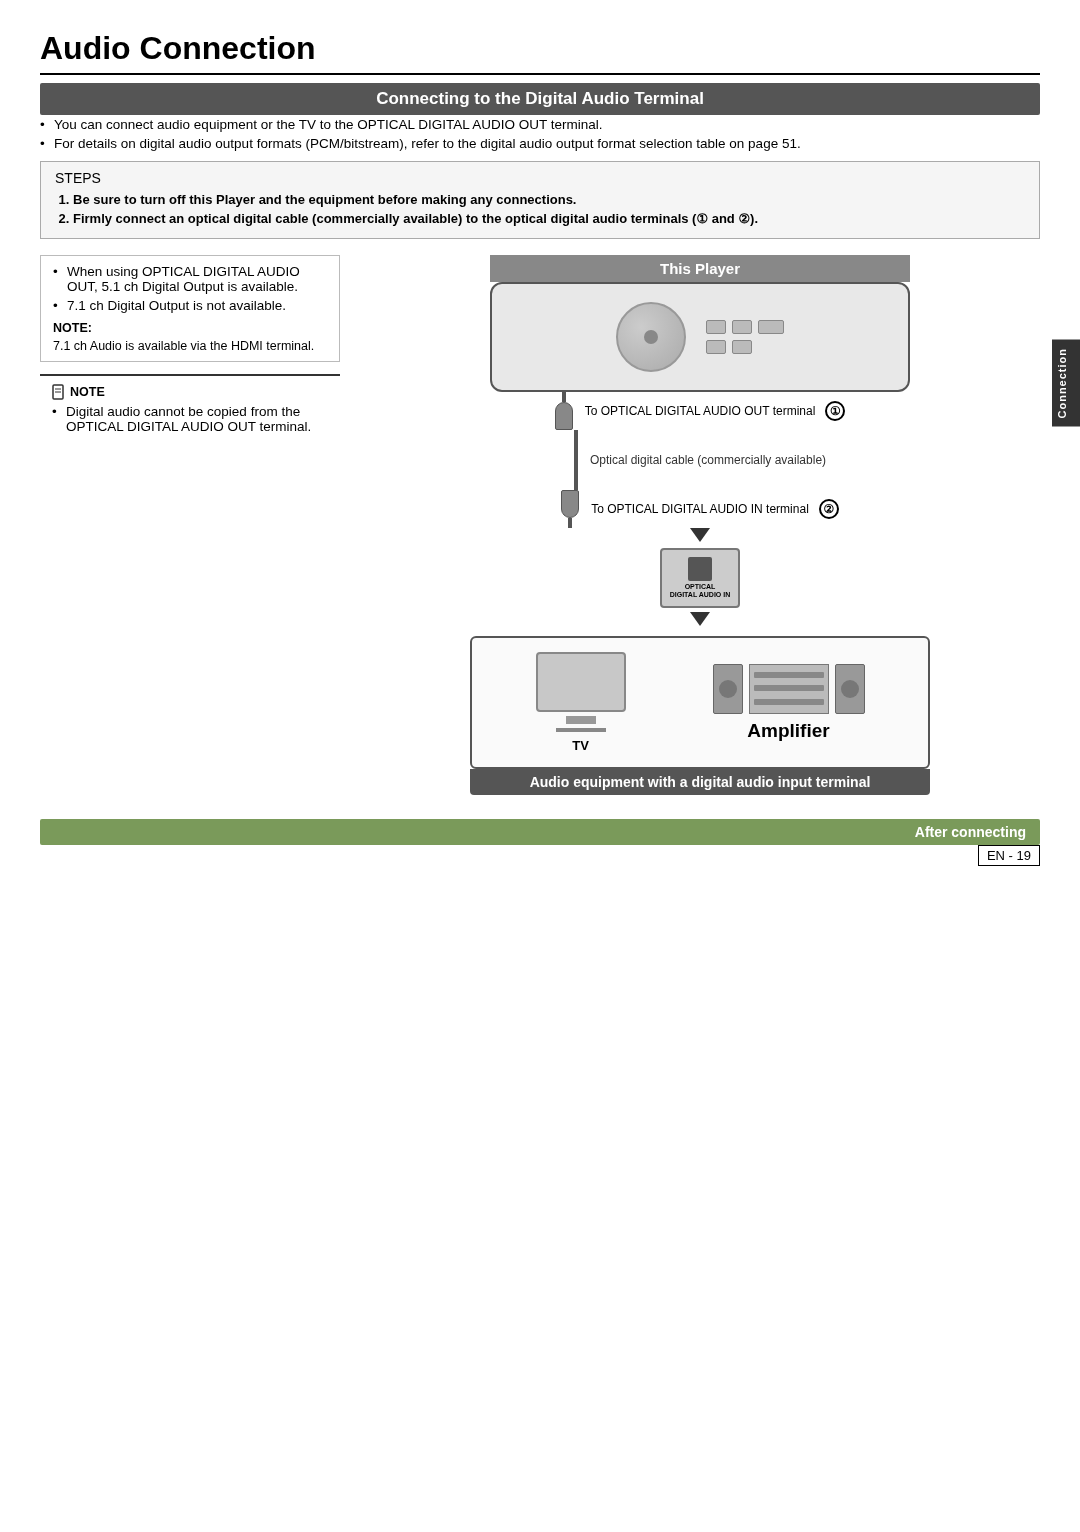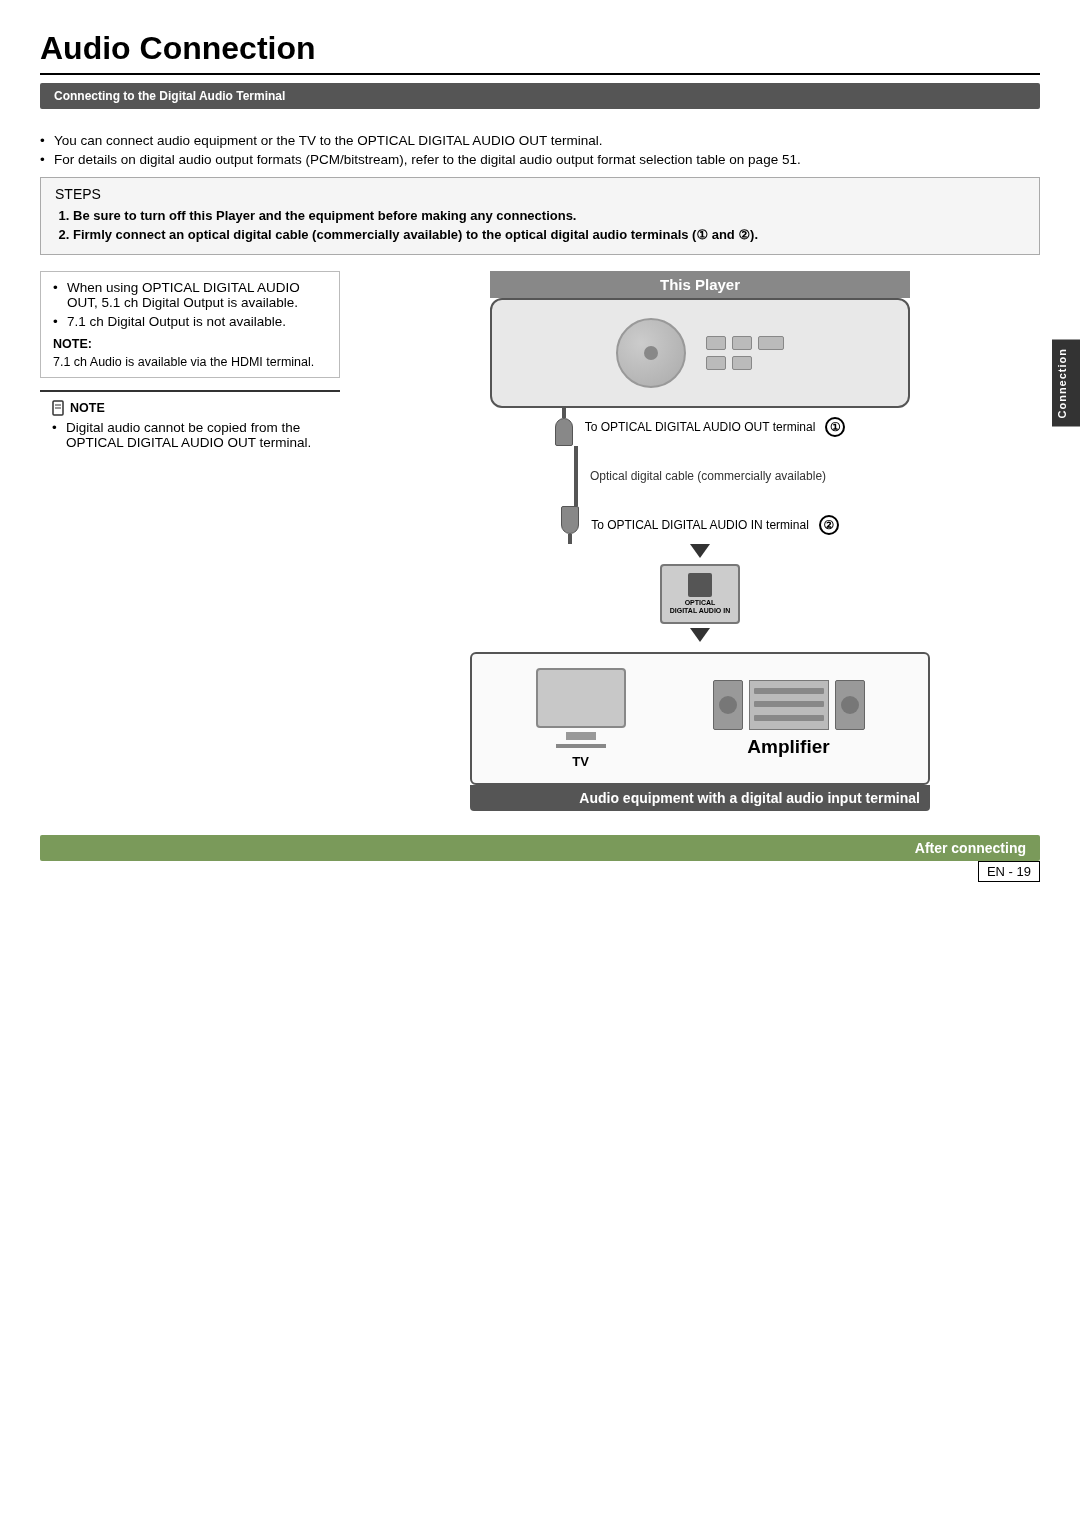--- a/index.html
+++ b/index.html
@@ -19,25 +19,26 @@
     h1.main-title {
       font-size: 32px;
       font-weight: bold;
       margin-bottom: 8px;
       border-bottom: 2px solid #000;
       padding-bottom: 6px;
     }
     .section-header {
       background: #555;
       color: #fff;
-      font-size: 12px;
+      font-size: 17px;
       font-weight: bold;
       padding: 6px 14px;
-      margin-bottom: 24px;
+      margin-bottom: 2px;
       border-radius: 2px;
+      text-align: center;
     }
     .bullet-list {
       list-style: none;
       margin-bottom: 10px;
     }
     .bullet-list li {
       padding-left: 14px;
       position: relative;
       margin-bottom: 4px;
       font-size: 13.5px;
@@ -279,21 +280,21 @@
     .amp-label {
       font-weight: bold;
       font-size: 19px;
       margin-top: 2px;
     }
     .audio-equip-label {
       background: #555;
       color: #fff;
       font-weight: bold;
       font-size: 14px;
-      text-align: right;
+      text-align: center;
       padding: 5px 10px;
       margin-top: 0;
       width: 460px;
       border-radius: 0 0 4px 4px;
     }
     .after-connecting-box {
       background: #7a9a5a;
       color: #fff;
       font-weight: bold;
       font-size: 14px;

